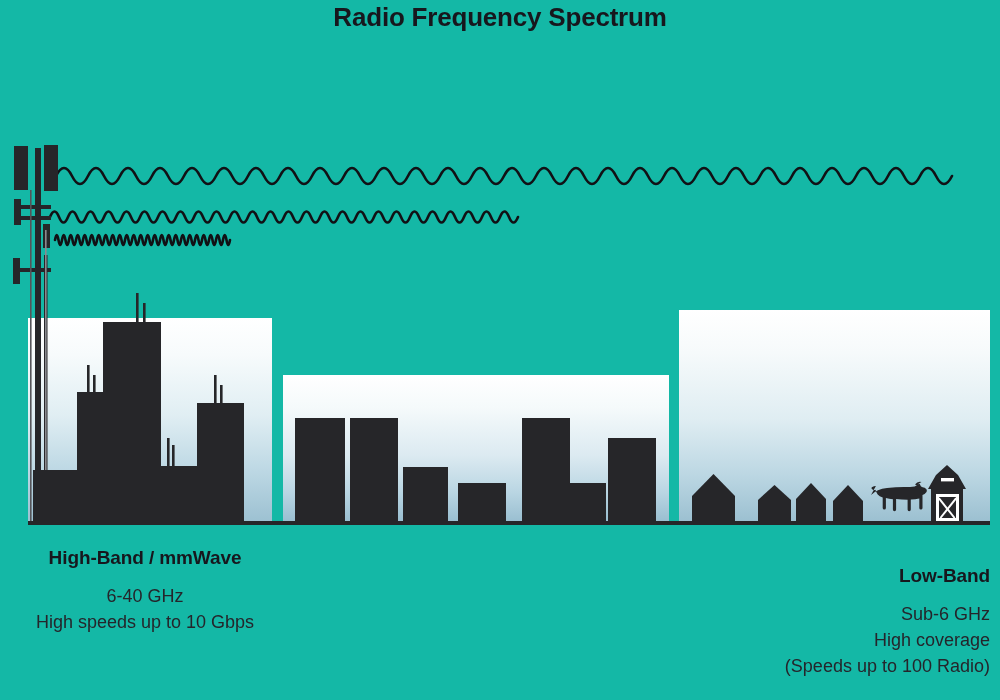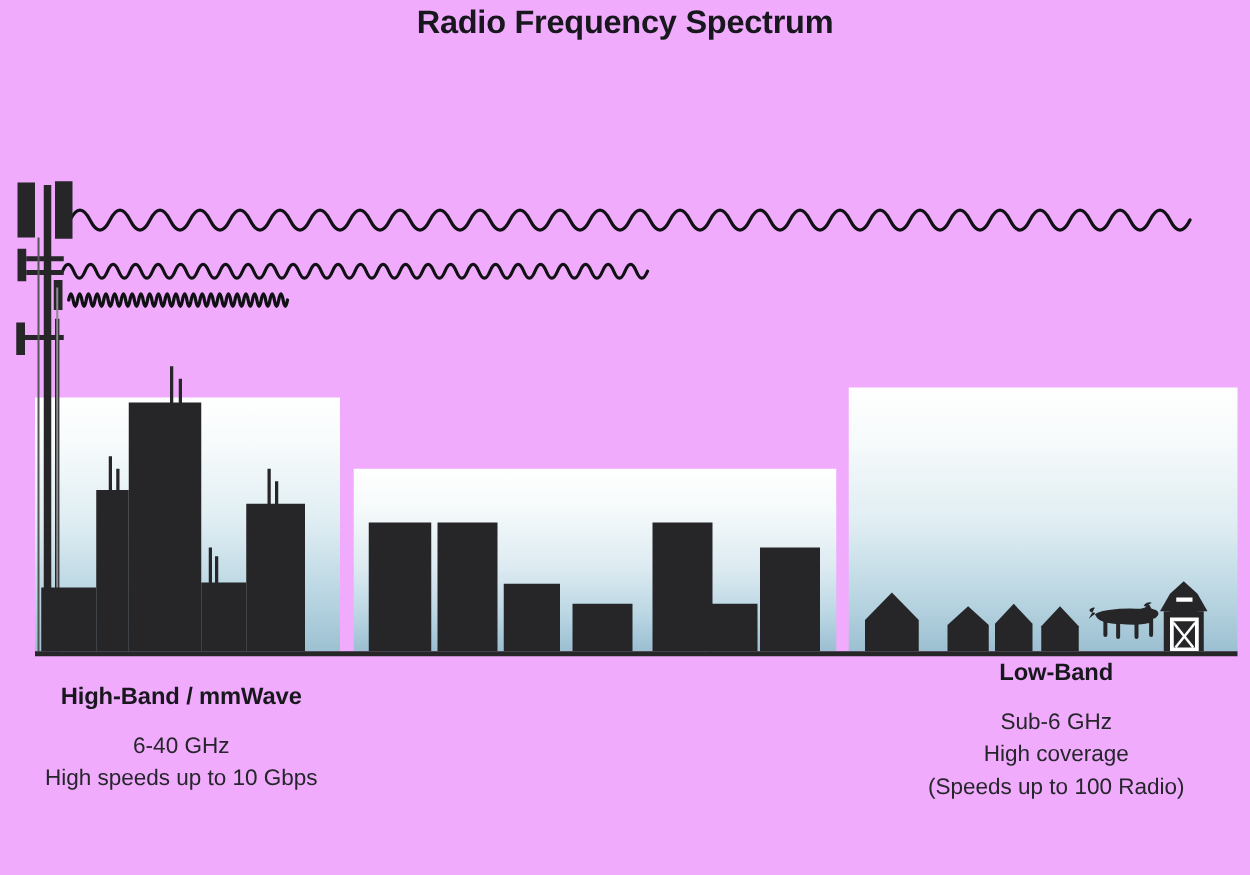--- a/index.html
+++ b/index.html
@@ -9,21 +9,21 @@
     background: #ffffff;
   }
   body {
     font-family: "Liberation Sans", sans-serif;
     color: #1b1b20;
   }
   #stage {
     position: relative;
     width: 1000px;
     height: 700px;
-    background: #f0abfc;
+    background: #14b8a6;
     overflow: hidden;
   }
 
   
   #title {
     position: absolute;
     left: 0;
     top: 2px;
     width: 1000px;
     text-align: center;
@@ -57,21 +57,21 @@
   .col-lines {
     margin-top: 14px;
     font-size: 18px;
     line-height: 26px;
     color: #25252b;
   }
   .col-lines div { white-space: nowrap; }
 
   #col-high { left: 0px;   top: 547px; width: 290px; }
   #col-mid  { left: 355px; top: 547px; width: 270px; }
-  #col-low  { left: 700px; top: 528px; width: 290px; }
+  #col-low  { left: 700px; top: 565px; width: 290px; text-align: right; }
 </style>
 </head>
 <body>
 
 <div id="stage">
 
   <div id="title">Radio Frequency Spectrum</div>
 
   <svg id="scene" viewBox="0 0 1000 700">
     <defs>

